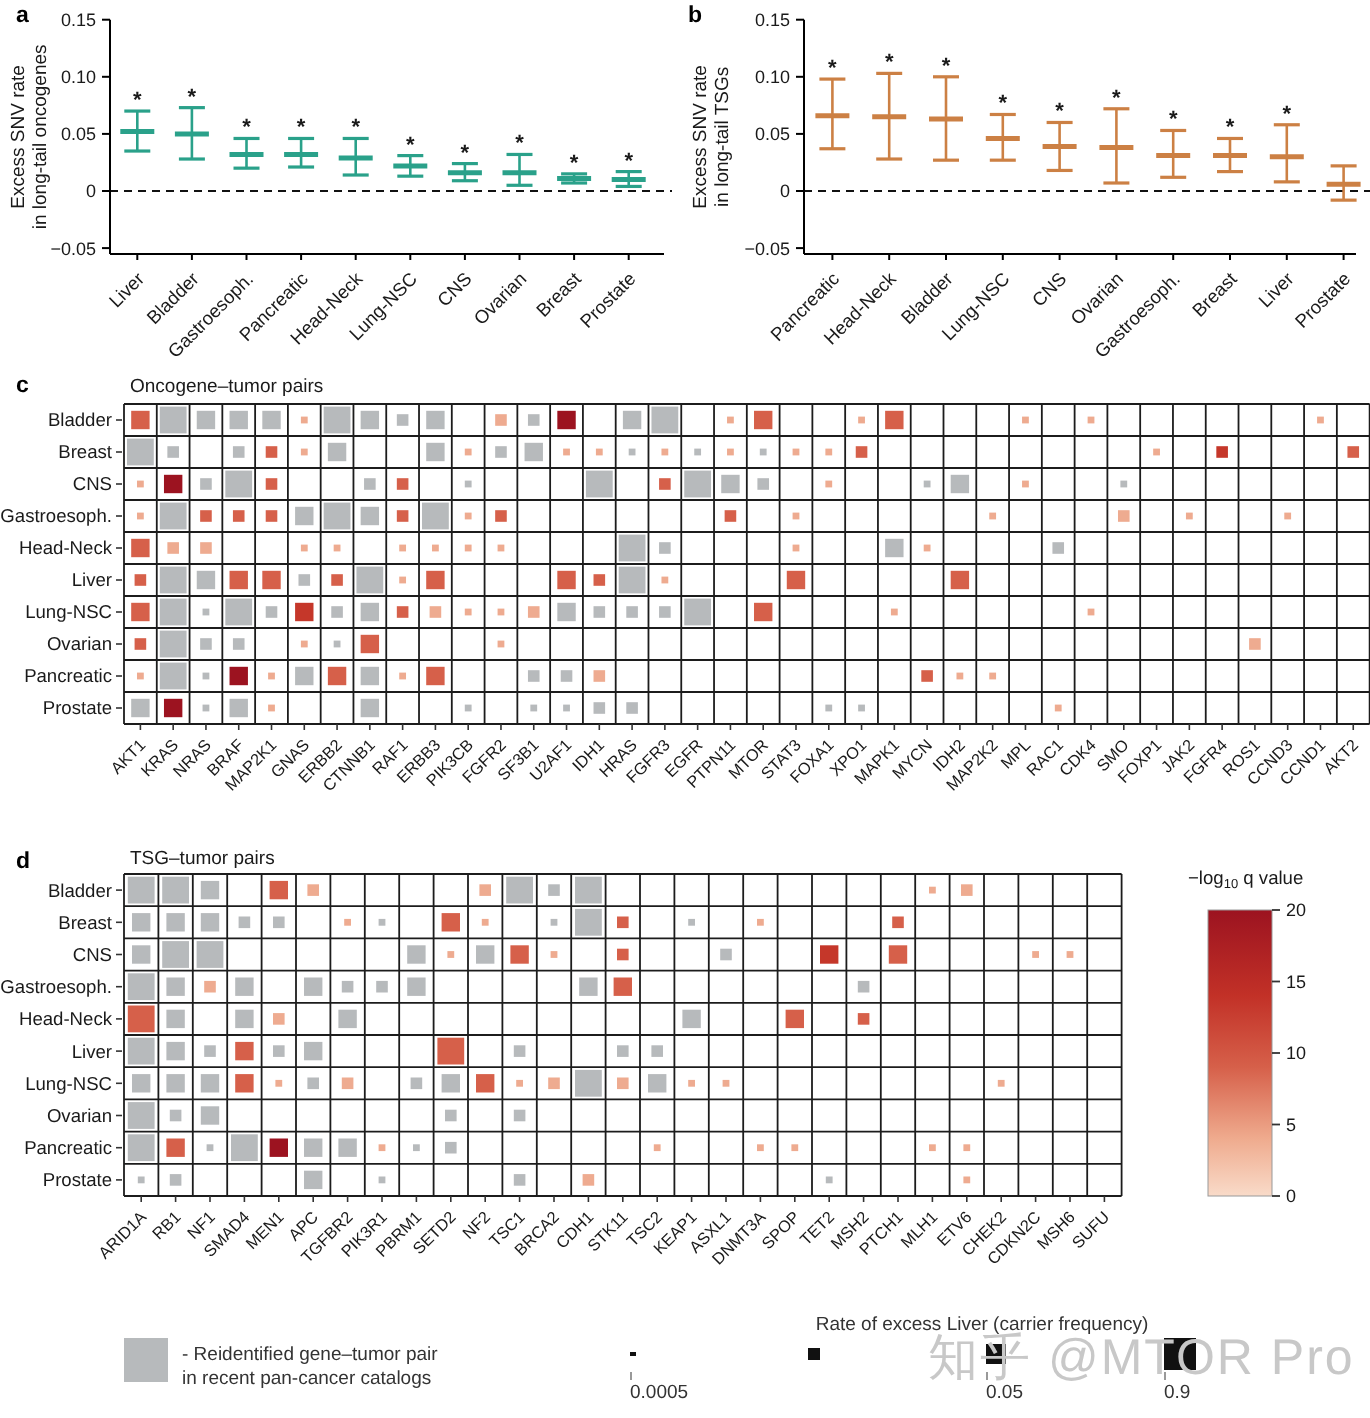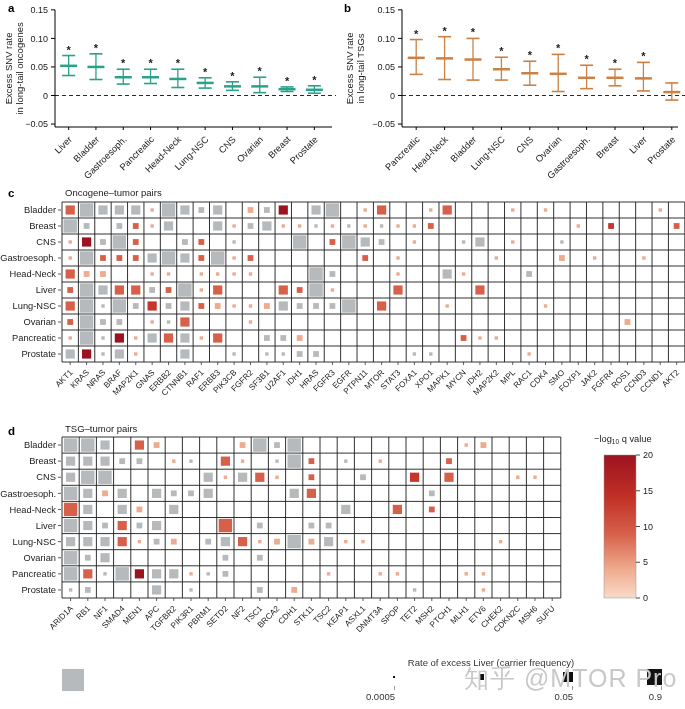--- a/index.html
+++ b/index.html
@@ -7,21 +7,21 @@
        font-family:"Liberation Sans",sans-serif;}
   svg{position:absolute;overflow:visible;}
   svg text{font-family:"Liberation Sans",sans-serif;fill:#1a1a1a;}
   .plabel{position:absolute;font-weight:bold;font-size:11.5px;color:#000;}
   #reid-legend{position:absolute;left:62px;top:669px;display:flex;align-items:flex-start;}
   #reid-legend .swatch{width:22px;height:22px;background:#b7babc;margin-right:7px;}
   #reid-legend .rtext{font-size:9.5px;line-height:11.5px;color:#333;padding-top:3px;}
   #size-title{position:absolute;left:346px;top:657px;width:290px;text-align:center;
               font-size:9.5px;color:#333;}
   .size-item{position:absolute;top:668px;width:80px;display:flex;flex-direction:column;
-             align-items:flex-end;z-index:1;}
+             align-items:flex-start;z-index:1;}
   .size-item .sqwrap{height:18px;display:flex;align-items:center;justify-content:center;}
   .size-item .sq{background:#111;}
   .size-item .tick{width:1px;height:4px;background:#999;}
   .size-item .lab{font-size:9.5px;color:#333;margin-top:1px;}
   #watermark{position:absolute;left:464px;top:662px;font-size:25px;color:#c8c8c8;
              letter-spacing:1px;z-index:5;white-space:nowrap;}
 </style>
 </head>
 <body>
 
@@ -819,20 +819,24 @@
       <line x1="636" y1="102.5" x2="640" y2="102.5" stroke="#333" stroke-width="0.9"></line>
       <text x="643" y="105.7" font-size="9">10</text>
       <line x1="636" y1="138.25" x2="640" y2="138.25" stroke="#333" stroke-width="0.9"></line>
       <text x="643" y="141.45" font-size="9">5</text>
       <line x1="636" y1="174" x2="640" y2="174" stroke="#333" stroke-width="0.9"></line>
       <text x="643" y="177.2" font-size="9">0</text>
     </svg>
 
   <div id="reid-legend">
     <div class="swatch"></div>
+    <div class="rtext">
+      <div>- Reidentified gene–tumor pair</div>
+      <div>in recent pan-cancer catalogs</div>
+    </div>
   </div>
 
   <div id="size-title">Rate of excess Liver (carrier frequency)</div>
   <div id="size-items">
       <div class="size-item" style="left: 315px;">
         <div class="sqwrap">
           <div class="sq" style="width:2.5px;height:2.5px"></div>
         </div>
         <div class="tick"></div>
         <div class="lab">0.0005</div>

